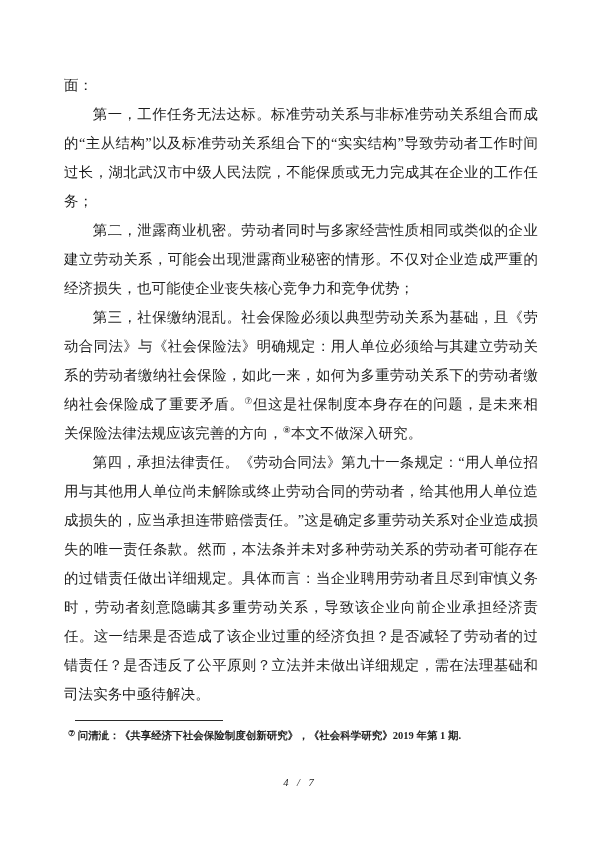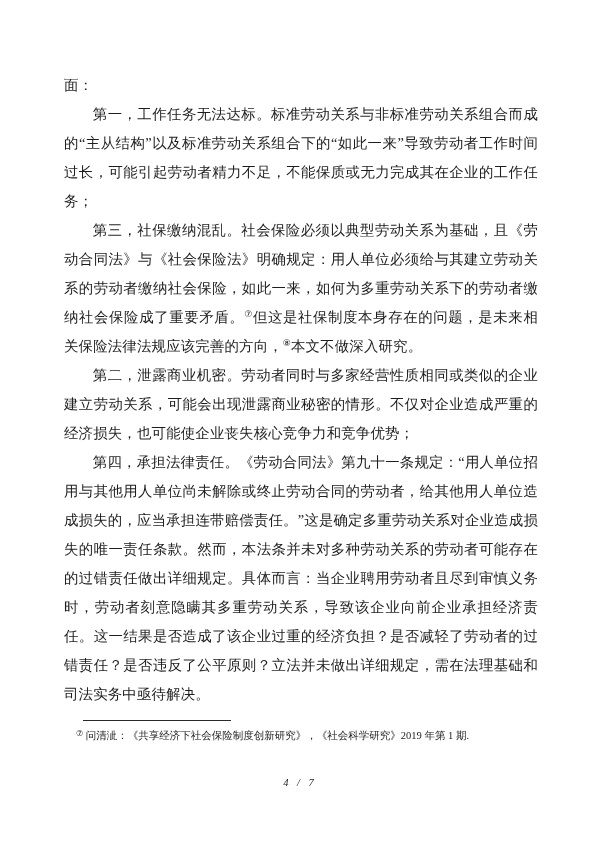--- a/index.html
+++ b/index.html
@@ -41,27 +41,28 @@
     text-indent: 0;
   }
   sup.fn-ref {
     font-size: 9px;
     line-height: 0;
     vertical-align: 5px;
     letter-spacing: 0;
   }
   .footnotes {
     position: absolute;
-    left: 76px;
+    left: 68px;
     top: 720px;
     width: 474px;
     font-size: 10.5px;
     line-height: 15.5px;
     text-align: justify;
     color: #222222;
+    font-weight: bold;
   }
   .fn-rule {
     width: 148px;
     height: 0;
     border-top: 1.2px solid #2a2a2a;
     margin: 0 0 7px 7px;
   }
   .footnotes p {
     margin: 0;
   }
@@ -83,25 +84,25 @@
   }
 </style>
 </head>
 <body>
 
 <div class="page">
 
   <div class="body-text">
     <p class="noindent">面：</p>
 
-    <p>第一，工作任务无法达标。标准劳动关系与非标准劳动关系组合而成的“主从结构”以及标准劳动关系组合下的“如此一来”导致劳动者工作时间过长，可能引起劳动者精力不足，不能保质或无力完成其在企业的工作任务；</p>
+    <p>第一，工作任务无法达标。标准劳动关系与非标准劳动关系组合而成的“主从结构”以及标准劳动关系组合下的“实实结构”导致劳动者工作时间过长，湖北武汉市中级人民法院，不能保质或无力完成其在企业的工作任务；</p>
+
+    <p>第二，泄露商业机密。劳动者同时与多家经营性质相同或类似的企业建立劳动关系，可能会出现泄露商业秘密的情形。不仅对企业造成严重的经济损失，也可能使企业丧失核心竞争力和竞争优势；</p>
 
     <p><span>第三，社保缴纳混乱。社会保险必须以典型劳动关系为基础，且《劳动合同法》与《社会保险法》明确规定：用人单位必须给与其建立劳动关系的劳动者缴纳社会保险，如此一来，如何为多重劳动关系下的劳动者缴纳社会保险成了重要矛盾。</span><sup class="fn-ref">⑦</sup><span>但这是社保制度本身存在的问题，是未来相关保险法律法规应该完善的方向，</span><sup class="fn-ref">⑧</sup><span>本文不做深入研究。</span></p>
-
-    <p>第二，泄露商业机密。劳动者同时与多家经营性质相同或类似的企业建立劳动关系，可能会出现泄露商业秘密的情形。不仅对企业造成严重的经济损失，也可能使企业丧失核心竞争力和竞争优势；</p>
 
     <p>第四，承担法律责任。《劳动合同法》第九十一条规定：“用人单位招用与其他用人单位尚未解除或终止劳动合同的劳动者，给其他用人单位造成损失的，应当承担连带赔偿责任。”这是确定多重劳动关系对企业造成损失的唯一责任条款。然而，本法条并未对多种劳动关系的劳动者可能存在的过错责任做出详细规定。具体而言：当企业聘用劳动者且尽到审慎义务时，劳动者刻意隐瞒其多重劳动关系，导致该企业向前企业承担经济责任。这一结果是否造成了该企业过重的经济负担？是否减轻了劳动者的过错责任？是否违反了公平原则？立法并未做出详细规定，需在法理基础和司法实务中亟待解决。</p>
   </div>
 
   <div class="footnotes">
     <div class="fn-rule"></div>
 
     <p><sup class="fn-marker">⑦</sup> <span>问清泚：《共享经济下社会保险制度创新研究》，《社会科学研究》2019 年第 1 期.</span></p>
 
   </div>

